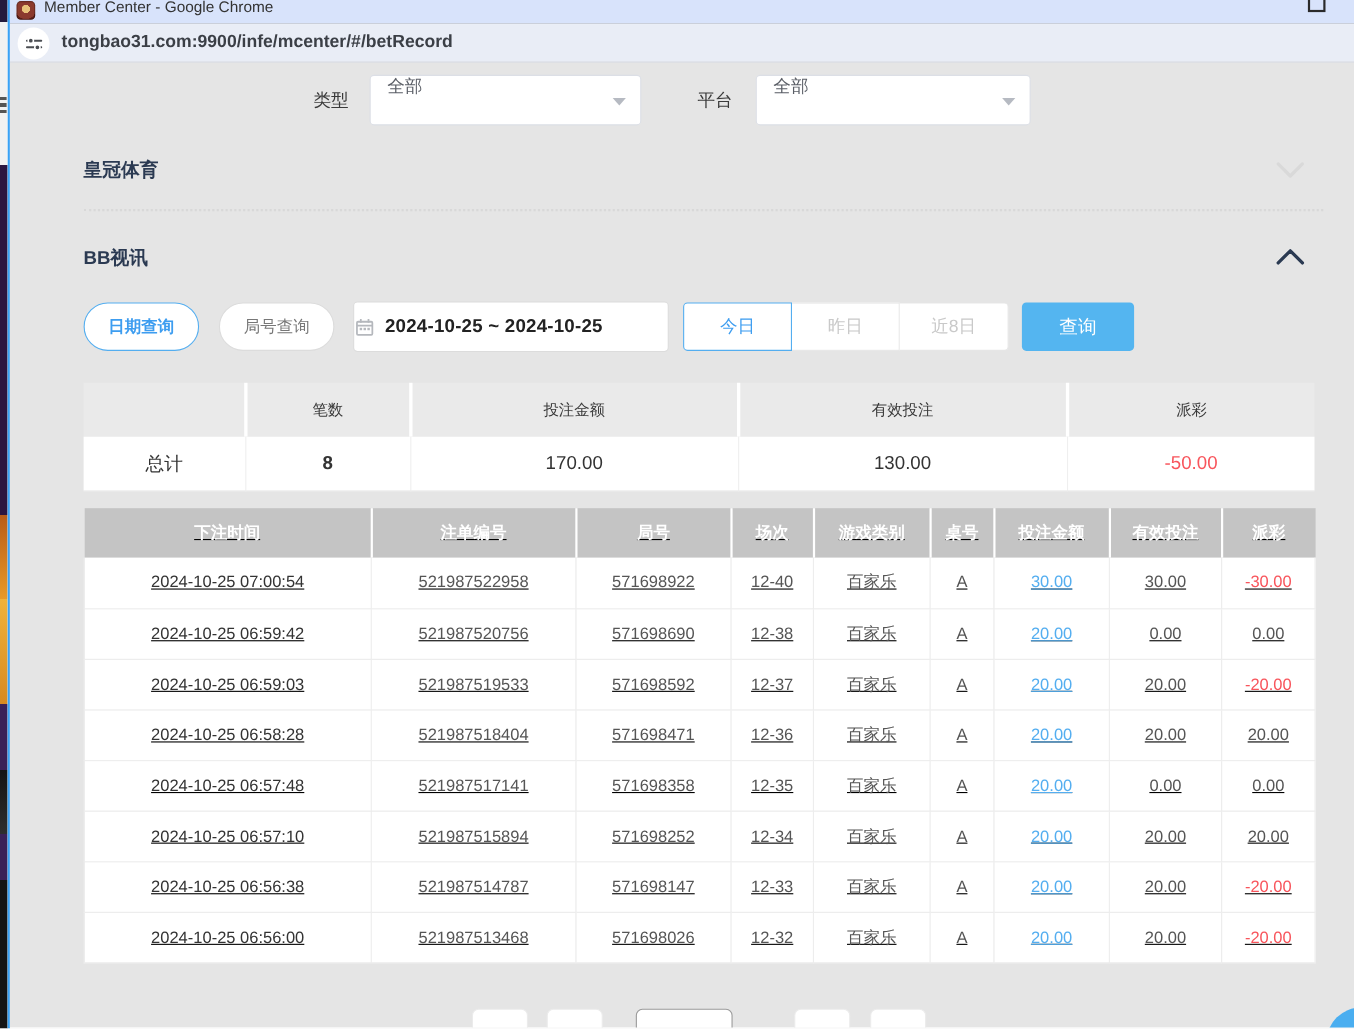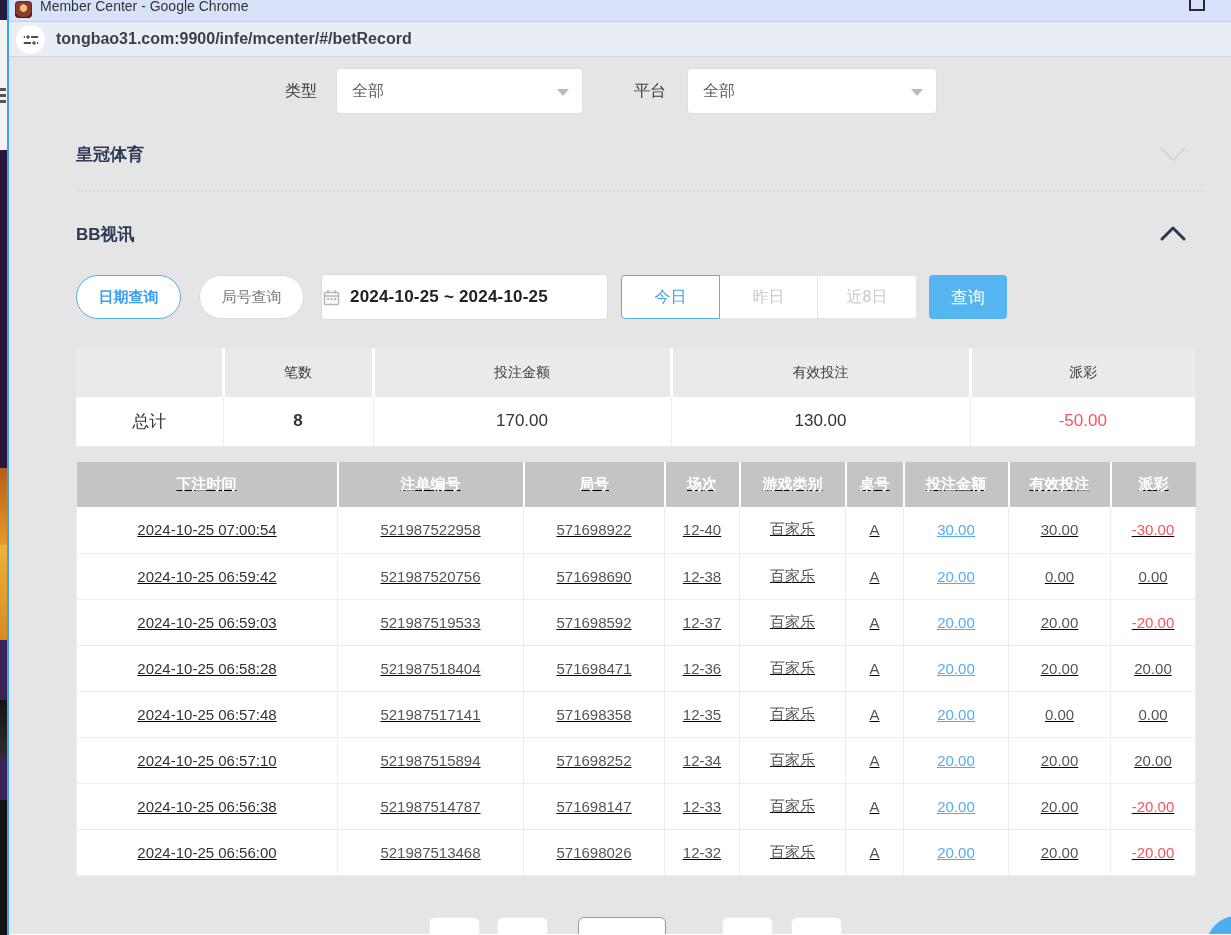--- a/index.html
+++ b/index.html
@@ -39,21 +39,21 @@
   .site-badge { position:absolute; left:7px; top:3px; width:29px; height:29px; border-radius:50%;
     background:#fff; display:flex; align-items:center; justify-content:center; }
   .url-text { position:absolute; left:47px; top:8px; font-size:16px; color:#3b3f46; white-space:nowrap; }
 
   
   .content { position:relative; height:877px; background:#e5e5e5; overflow:hidden; }
 
   .flt-label { position:absolute; top:24px; font-size:16px; color:#3a3a3a; }
   .lbl-type { left:276px; } .lbl-platform { left:625px; }
   .select-box { position:absolute; top:11px; height:46px; border:1px solid #dcdfe6; border-radius:4px;
-    background:#fff; display:flex; align-items:center; padding:0 30px 0 15px; cursor:pointer; }
+    background:#fff; display:flex; align-items:flex-start; padding:0 30px 0 15px; cursor:pointer; }
   .sel-type { left:327px; width:247px; } .sel-platform { left:678px; width:250px; }
   .select-box .sel-val { font-size:16px; color:#5a5e66; }
   .sel-caret { position:absolute; right:13px; top:20px; width:0; height:0;
     border-left:6px solid transparent; border-right:6px solid transparent; border-top:7px solid #b6bac2; }
 
   .section-title { position:absolute; left:67px; font-size:17px; font-weight:bold; color:#2b3a52; }
   .st-crown { top:86px; } .st-bb { top:166px; }
   .chev { position:absolute; left:1150px; width:28px; height:24px; cursor:pointer; }
   .chev-crown { top:85px; } .chev-bb { top:165px; }
 
@@ -67,21 +67,21 @@
   .pill-round { left:190px; width:105px; border:1px solid #dcdcdc; color:#777; }
   .date-box { position:absolute; left:312px; top:217px; width:287px; height:46px; border:1px solid #dcdcdc;
     border-radius:4px; background:#fff; display:flex; align-items:center; padding-left:1px; cursor:pointer; }
   .date-box .date-text { margin-left:10px; font-size:17px; font-weight:bold; color:#222; letter-spacing:.2px; }
   .day-group { position:absolute; left:612px; top:218px; height:44px; display:flex; }
   .day-btn { width:99px; height:44px; background:#fff; border:1px solid #e6e6e6; border-left:none;
     font-size:16px; color:#c9c9c9; display:flex; align-items:center; justify-content:center; cursor:pointer; }
   .day-btn.first { border:1px solid #54aef0; color:#3d9df0; border-radius:4px 0 0 4px; width:99px; }
   .day-btn.mid { width:98px; }
   .day-btn.last { border-radius:0 4px 4px 0; }
-  .search-btn { position:absolute; left:920px; top:218px; width:78px; height:44px; background:#54b5f0;
+  .search-btn { position:absolute; left:920px; top:218px; width:102px; height:44px; background:#54b5f0;
     border:none; border-radius:4px; color:#fff; font-size:17px; cursor:pointer;
     display:flex; align-items:center; justify-content:center; }
 
   
   .summary-table { position:absolute; left:67px; top:291px; width:1119px; border-collapse:collapse;
     table-layout:fixed; }
   .summary-table th { height:49px; background:#eaeaea; font-size:14px; font-weight:400; color:#3a3a3a;
     text-align:center; border-right:3px solid #fff; }
   .summary-table th:last-child { border-right:none; }
   .summary-table td { height:49px; background:#fff; font-size:17px; color:#333; text-align:center;

